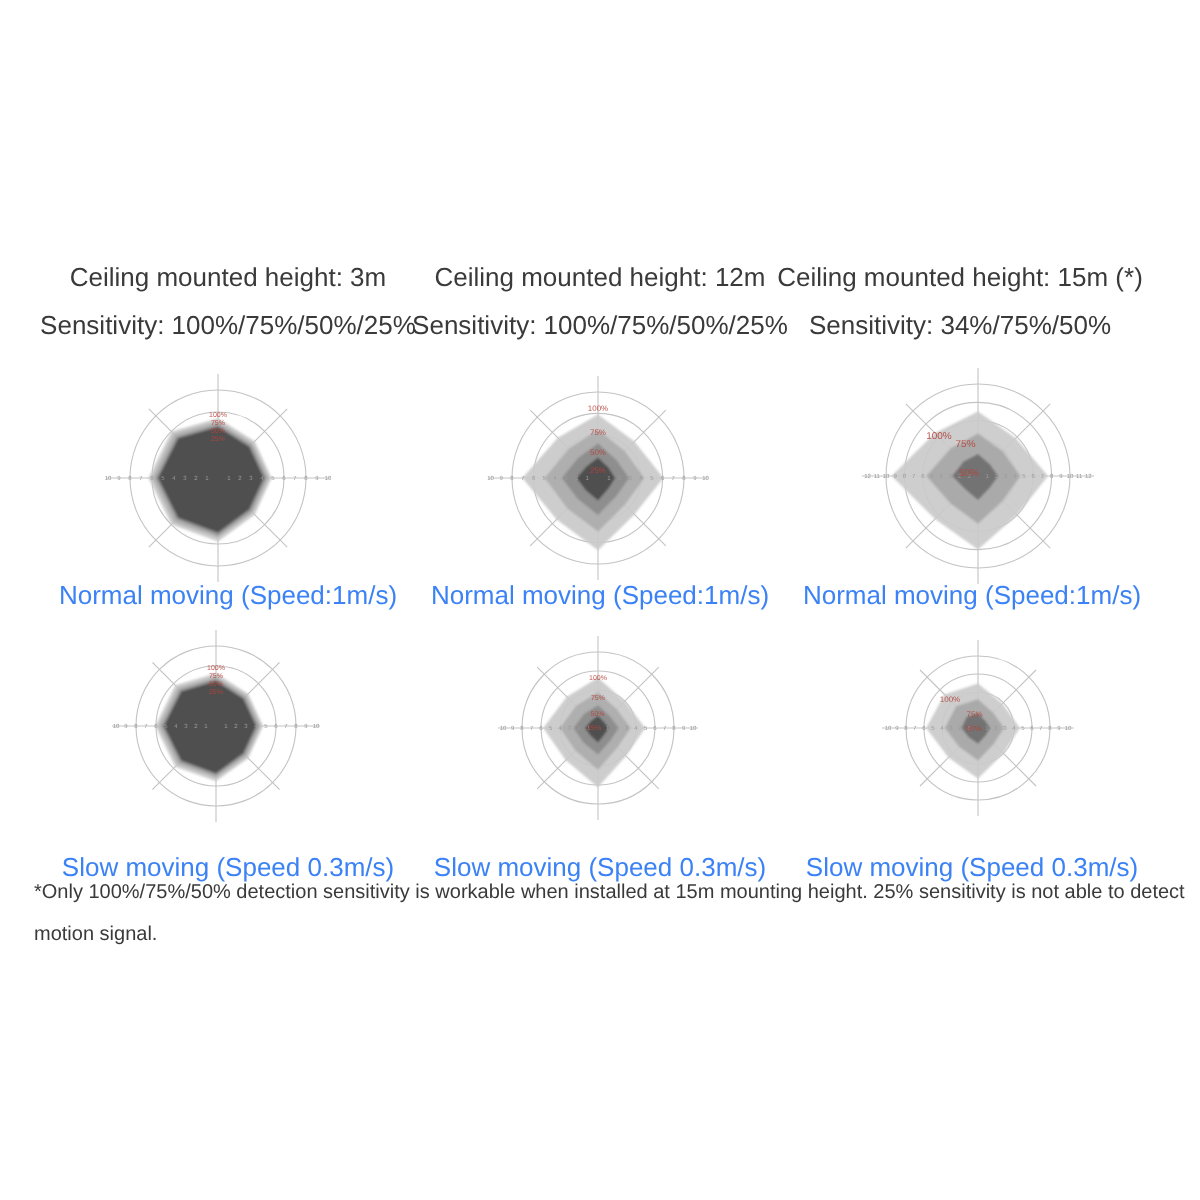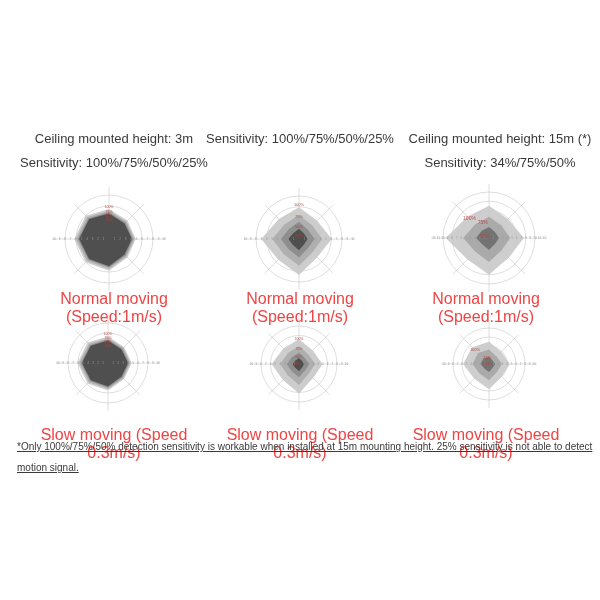--- a/index.html
+++ b/index.html
@@ -2,40 +2,41 @@
 <html><head>
 <meta charset="utf-8">
 <style>
   html,body{margin:0;padding:0;background:#ffffff;}
   .canvas{
     position:relative;width:600px;height:600px;background:#ffffff;
     font-family:"Liberation Sans",sans-serif;overflow:hidden;color:#3d3d3d;
   }
   .col-header{position:absolute;top:127px;width:192px;text-align:center;
     font-size:13px;line-height:24px;color:#3a3a3a;}
-  .hdr-c1{left:18px}.hdr-c2{left:204px}.hdr-c3{left:404px}
+  .hdr-c1{left:18px}.hdr-c2{left:204px}.hdr-c3{left:384px}
   .radar{position:absolute;width:160px;height:120px;}
   .ch0{left:29px;top:179px}.ch1{left:219px;top:179px}.ch2{left:409px;top:178px}
   .ch3{left:28px;top:303px}.ch4{left:219px;top:304px}.ch5{left:409px;top:304px}
-  .row-caption{position:absolute;width:192px;text-align:center;font-size:16px;color:#ef4444;}
+  .row-caption{position:absolute;width:192px;text-align:center;font-size:13px;color:#3b82f6;}
   .cap-r1{top:290px}.cap-r2{top:426px}
   .cap-c1{left:18px}.cap-c2{left:204px}.cap-c3{left:390px}
   .footnote{position:absolute;left:17px;top:436px;width:578px;
-    font-size:10px;line-height:21px;color:#3a3a3a;text-align:left;text-decoration:underline;}
+    font-size:10px;line-height:21px;color:#3a3a3a;text-align:left;}
 </style>
 </head>
 <body>
 
 <div class="canvas">
 
   <div class="col-header hdr-c1">
     <div>Ceiling mounted height: 3m</div>
     <div>Sensitivity: 100%/75%/50%/25%</div>
   </div>
   <div class="col-header hdr-c2">
+    <div>Ceiling mounted height: 12m</div>
     <div>Sensitivity: 100%/75%/50%/25%</div>
   </div>
   <div class="col-header hdr-c3">
     <div>Ceiling mounted height: 15m (*)</div>
     <div>Sensitivity: 34%/75%/50%</div>
   </div>
 
   <svg class="radar ch0" viewBox="0 0 160 120">
       <defs>
         <filter id="soft0" x="-20%" y="-20%" width="140%" height="140%">

